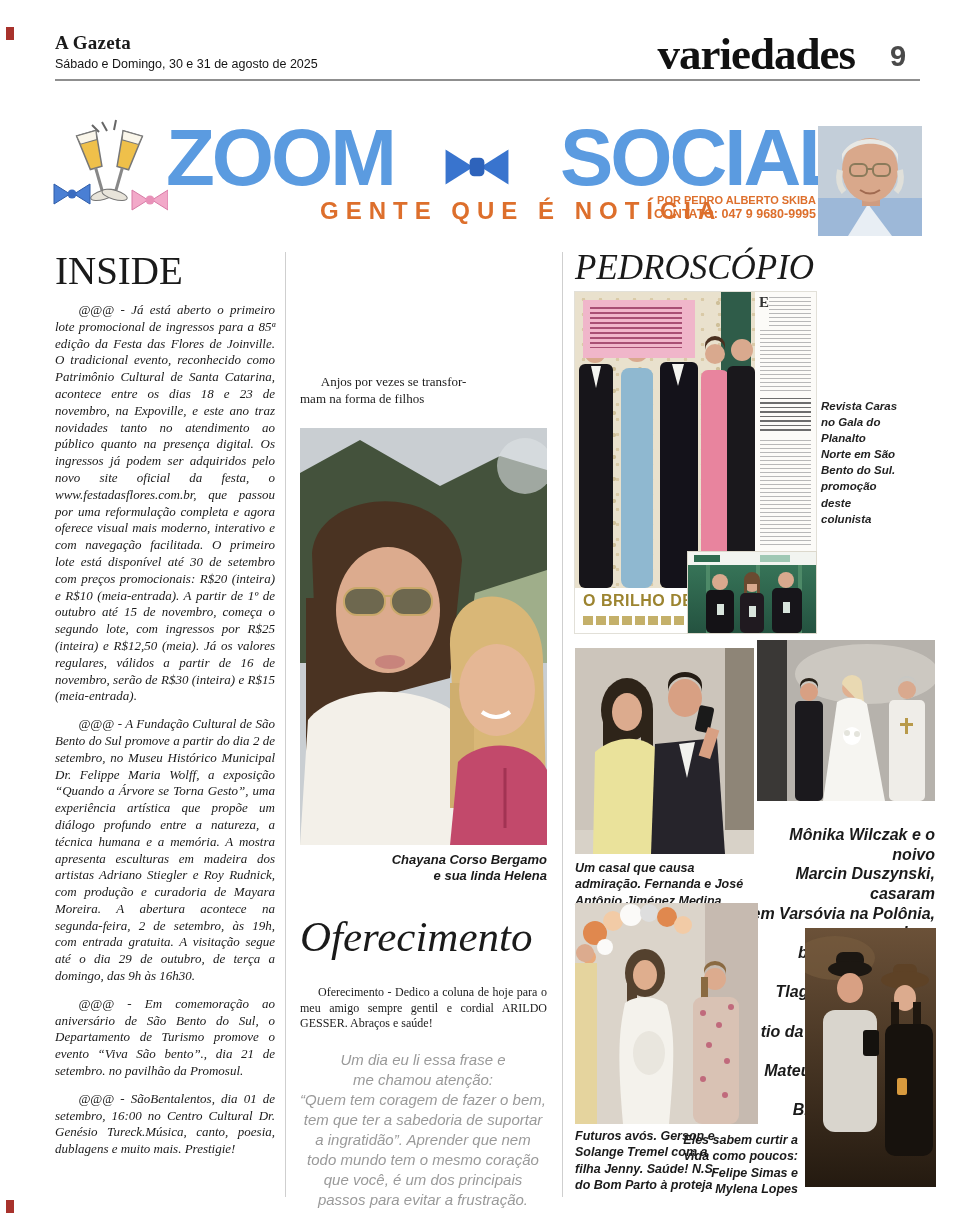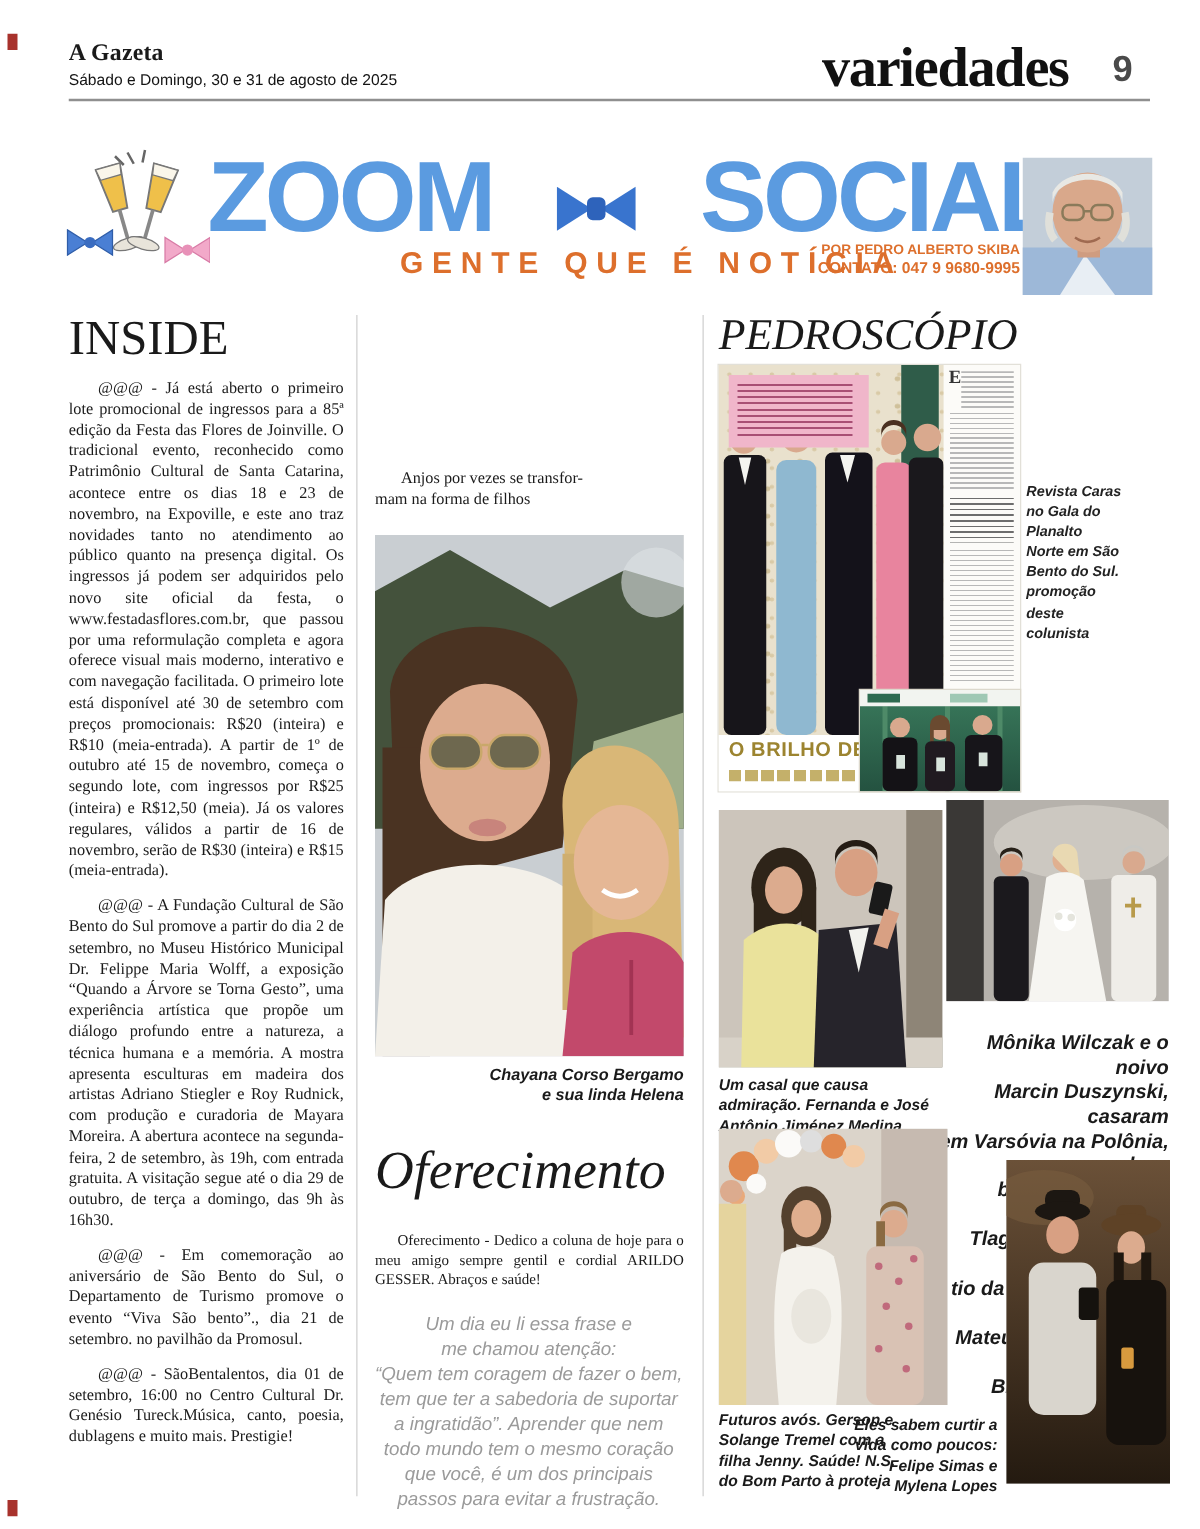--- a/index.html
+++ b/index.html
@@ -22,21 +22,21 @@
   .tagline{left:282px;top:197px;font-weight:bold;font-size:24px;color:#DD6F2C;letter-spacing:7px;margin-left:38px;}
   .byline-block{left:628px;top:194px;width:188px;text-align:right;color:#DD6F2C;line-height:1.2;}
   .byline{font-weight:bold;font-size:11px;}
   .contact{font-weight:bold;font-size:12.5px;}
 
   
   .vdiv{width:1px;background:#cfcfcf;top:252px;height:945px;}
 
   
   .inside-title{left:55px;top:248px;font-size:39px;}
-  .inside-body{left:55px;top:302px;width:220px;}
+  .inside-body{left:55px;top:302px;width:220px;font-style:italic;}
   .inside-body p{margin:0 0 11px;font-size:13px;line-height:16.8px;text-align:justify;text-indent:1.8em;}
 
   
   .bela-title{left:300px;top:248px;font-style:italic;font-size:31px;line-height:1.25;}
   .bela-sub{left:300px;top:374px;width:220px;font-size:13px;line-height:1.3;text-indent:1.6em;}
   .photo-frame{background:#ddd;}
   .photo-md{left:300px;top:428px;width:247px;height:417px;}
   .bela-caption{left:300px;top:852px;width:247px;text-align:right;font-weight:bold;font-style:italic;font-size:13px;line-height:1.25;}
   .ofer-title{left:300px;top:912px;font-style:italic;font-size:43px;}
   .ofer-body{left:300px;top:985px;width:247px;font-size:12px;line-height:1.3;text-align:justify;text-indent:1.5em;}
@@ -55,21 +55,21 @@
   .clip-rightcol{position:absolute;left:180px;top:0;width:61px;height:341px;background:#fcfbf8;}
   .micro-gray{position:absolute;background-image:repeating-linear-gradient(to bottom,#b8b8b8 0 1px, transparent 1px 4px);}
   .micro-dark{position:absolute;background-image:repeating-linear-gradient(to bottom,#6d6d6d 0 1.3px, transparent 1.3px 4.5px);}
   .drop-cap{position:absolute;left:4px;top:2px;font-weight:bold;font-size:15px;color:#333;}
   .clip-goldbar{position:absolute;left:0;top:296px;width:180px;height:45px;background:#ffffff;}
   .clip-headline{position:absolute;left:8px;top:4px;font-family:"Liberation Sans",sans-serif;font-weight:bold;
       font-size:16px;letter-spacing:.5px;color:#9c8430;}
   .clip-goldline{position:absolute;left:8px;top:28px;width:150px;height:9px;
       background-image:repeating-linear-gradient(to right,#c4b06a 0 10px, transparent 10px 13px);}
   .clip-inset{position:absolute;left:113px;top:260px;width:128px;height:81px;box-shadow:0 0 0 1px #dcd8cc;}
-  .caras-caption{left:821px;top:386px;width:106px;font-weight:bold;font-style:italic;font-size:11.5px;line-height:1.4;color:#222;}
+  .caras-caption{left:821px;top:398px;width:106px;font-weight:bold;font-style:italic;font-size:11.5px;line-height:1.4;color:#222;}
   .photo-selfie{left:575px;top:648px;width:179px;height:206px;}
   .photo-wedding{left:757px;top:640px;width:178px;height:161px;}
   .caption-couple{left:575px;top:860px;width:178px;font-weight:bold;font-style:italic;font-size:12.5px;line-height:1.3;}
   .caption-wedding{left:750px;top:825px;width:185px;text-align:right;font-weight:bold;font-style:italic;font-size:16px;line-height:1.23;}
   .photo-shower{left:575px;top:903px;width:183px;height:221px;}
   .caption-grandparents{left:575px;top:1128px;width:172px;font-weight:bold;font-style:italic;font-size:12.5px;line-height:1.3;}
   .photo-hats{left:805px;top:928px;width:131px;height:259px;}
   .caption-enjoy{left:648px;top:1132px;width:150px;text-align:right;font-weight:bold;font-style:italic;font-size:12.5px;line-height:1.3;}
 
   .scan-mark{width:8px;height:13px;background:#a8322c;}

